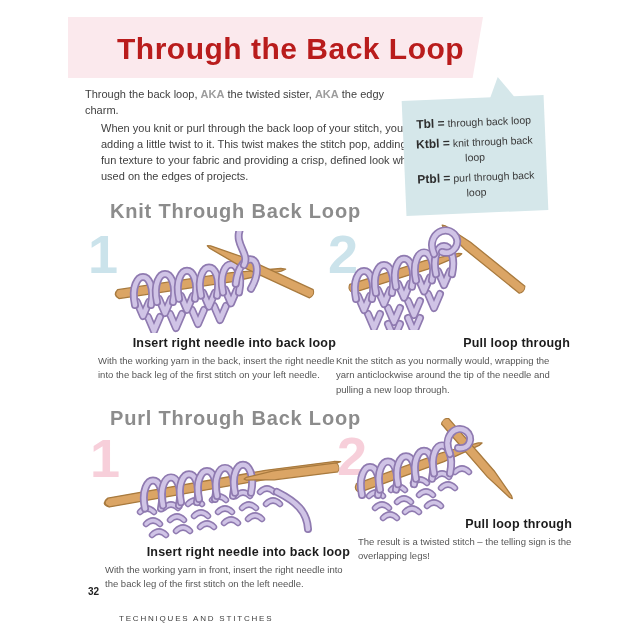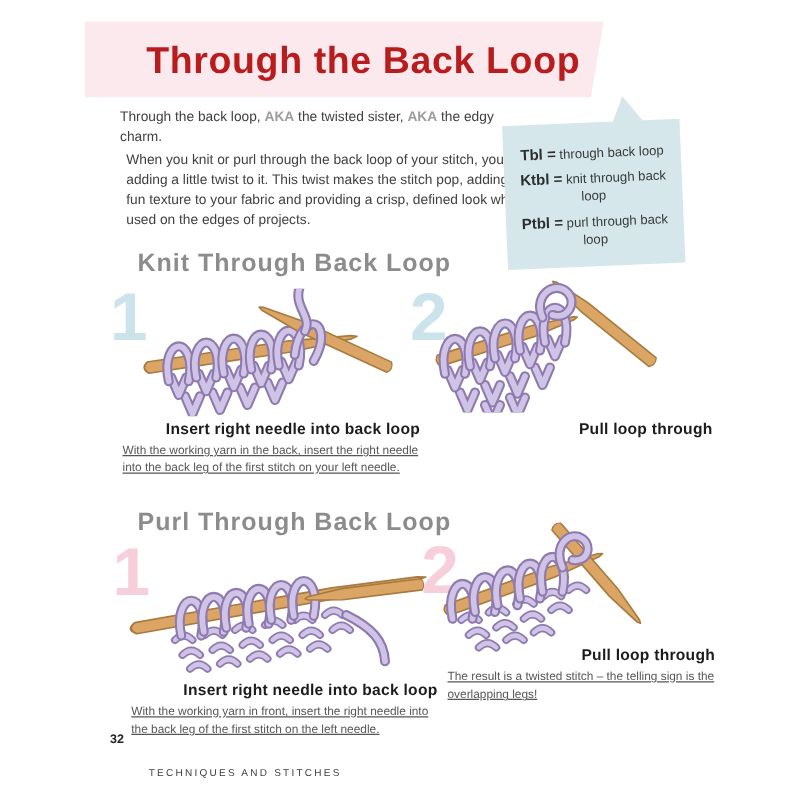--- a/index.html
+++ b/index.html
@@ -26,21 +26,21 @@
   .gl-item{font-size:10.5px;color:#3a3a3a;text-align:center;line-height:1.35;margin:4px 0;}
   .gl-item b{font-size:12px;color:#2e2e2e;}
 
   
   .stepnum{font-size:54px;font-weight:bold;line-height:1;}
   .num-blue{color:#cbe3eb;}
   .num-pink{color:#f7cfda;}
 
   
   .cap-title{font-size:12.5px;font-weight:bold;color:#1c1c1c;letter-spacing:.2px;text-align:right;}
-  .cap-body{font-size:9.5px;line-height:1.5;color:#565656;margin-top:4px;text-decoration:underline;}
+  .cap-body{font-size:9.5px;line-height:1.5;color:#565656;margin-top:4px;}
 
   
   #foot-num{left:88px;top:586px;font-size:10px;font-weight:bold;color:#222;}
   #foot-sec{left:119px;top:613.5px;font-size:8px;letter-spacing:1.8px;color:#3c3c3c;}
 
   
   .yo{fill:none;stroke:#8f7ab0;stroke-width:8;stroke-linecap:round;stroke-linejoin:round;}
   .yi{fill:none;stroke:#d0c4e6;stroke-width:4.6;stroke-linecap:round;stroke-linejoin:round;}
   .yos{fill:none;stroke:#8f7ab0;stroke-width:6.4;stroke-linecap:round;stroke-linejoin:round;}
   .yis{fill:none;stroke:#d0c4e6;stroke-width:3.4;stroke-linecap:round;stroke-linejoin:round;}
@@ -74,21 +74,21 @@
       </g>
     <path id="needleP" class="needle" d="M5,9 Q0,4.5 5,0 L105,0 L148,3.2 L152,4.5 L148,5.8 L105,9 Z"></path>
   </defs>
 </svg>
 
 <div id="page">
 
   <div class="abs" id="banner"></div>
   <div class="abs" id="title">Through the Back Loop</div>
 
-  <div class="abs body-txt" style="left:96px;top:87px;width:332px;">
+  <div class="abs body-txt" style="left:85px;top:87px;width:332px;">
     <span>Through the back loop, </span><span class="aka">AKA</span><span> the twisted sister, </span><span class="aka">AKA</span><span> the edgy charm.</span>
   </div>
 
   <div class="abs body-txt" style="left:85px;top:121px;width:332px;margin-left:16px;">When you knit or purl through the back loop of your stitch, you’re adding a little twist to it. This twist makes the stitch pop, adding a fun texture to your fabric and providing a crisp, defined look when used on the edges of projects.</div>
 
   <div class="abs" id="bubble">
     <div class="tail"></div>
     <div class="gl-item">
       <b>Tbl =</b>
       <span>through back loop</span>
@@ -142,20 +142,21 @@
     <path class="yo" d="M98,30 C90,12 108,0 118,10 C126,18 118,32 106,28"></path>
     <path class="yi" d="M98,30 C90,12 108,0 118,10 C126,18 118,32 106,28"></path>
   </svg>
 
   <div class="abs" style="left:98px;top:336px;width:238px;">
     <div class="cap-title">Insert right needle into back loop</div>
     <div class="cap-body">With the working yarn in the back, insert the right needle into the back leg of the first stitch on your left needle.</div>
   </div>
   <div class="abs" style="left:336px;top:336px;width:234px;">
     <div class="cap-title">Pull loop through</div>
+    <div class="cap-body">Knit the stitch as you normally would, wrapping the yarn anticlockwise around the tip of the needle and pulling a new loop through.</div>
   </div>
 
   <div class="abs sec-head" style="left:110px;top:407px;">Purl Through Back Loop</div>
 
   <div class="abs stepnum num-pink" style="left:90px;top:431px;">1</div>
   <div class="abs stepnum num-pink" style="left:337px;top:429px;">2</div>
 
   <svg class="abs" style="left:95px;top:432px;" width="250" height="112" viewBox="0 0 250 112">
     <use href="#needleP" transform="translate(5,67.5) rotate(-10) scale(1.6,1)"></use>
     <use href="#bump" x="52" y="78"></use>

